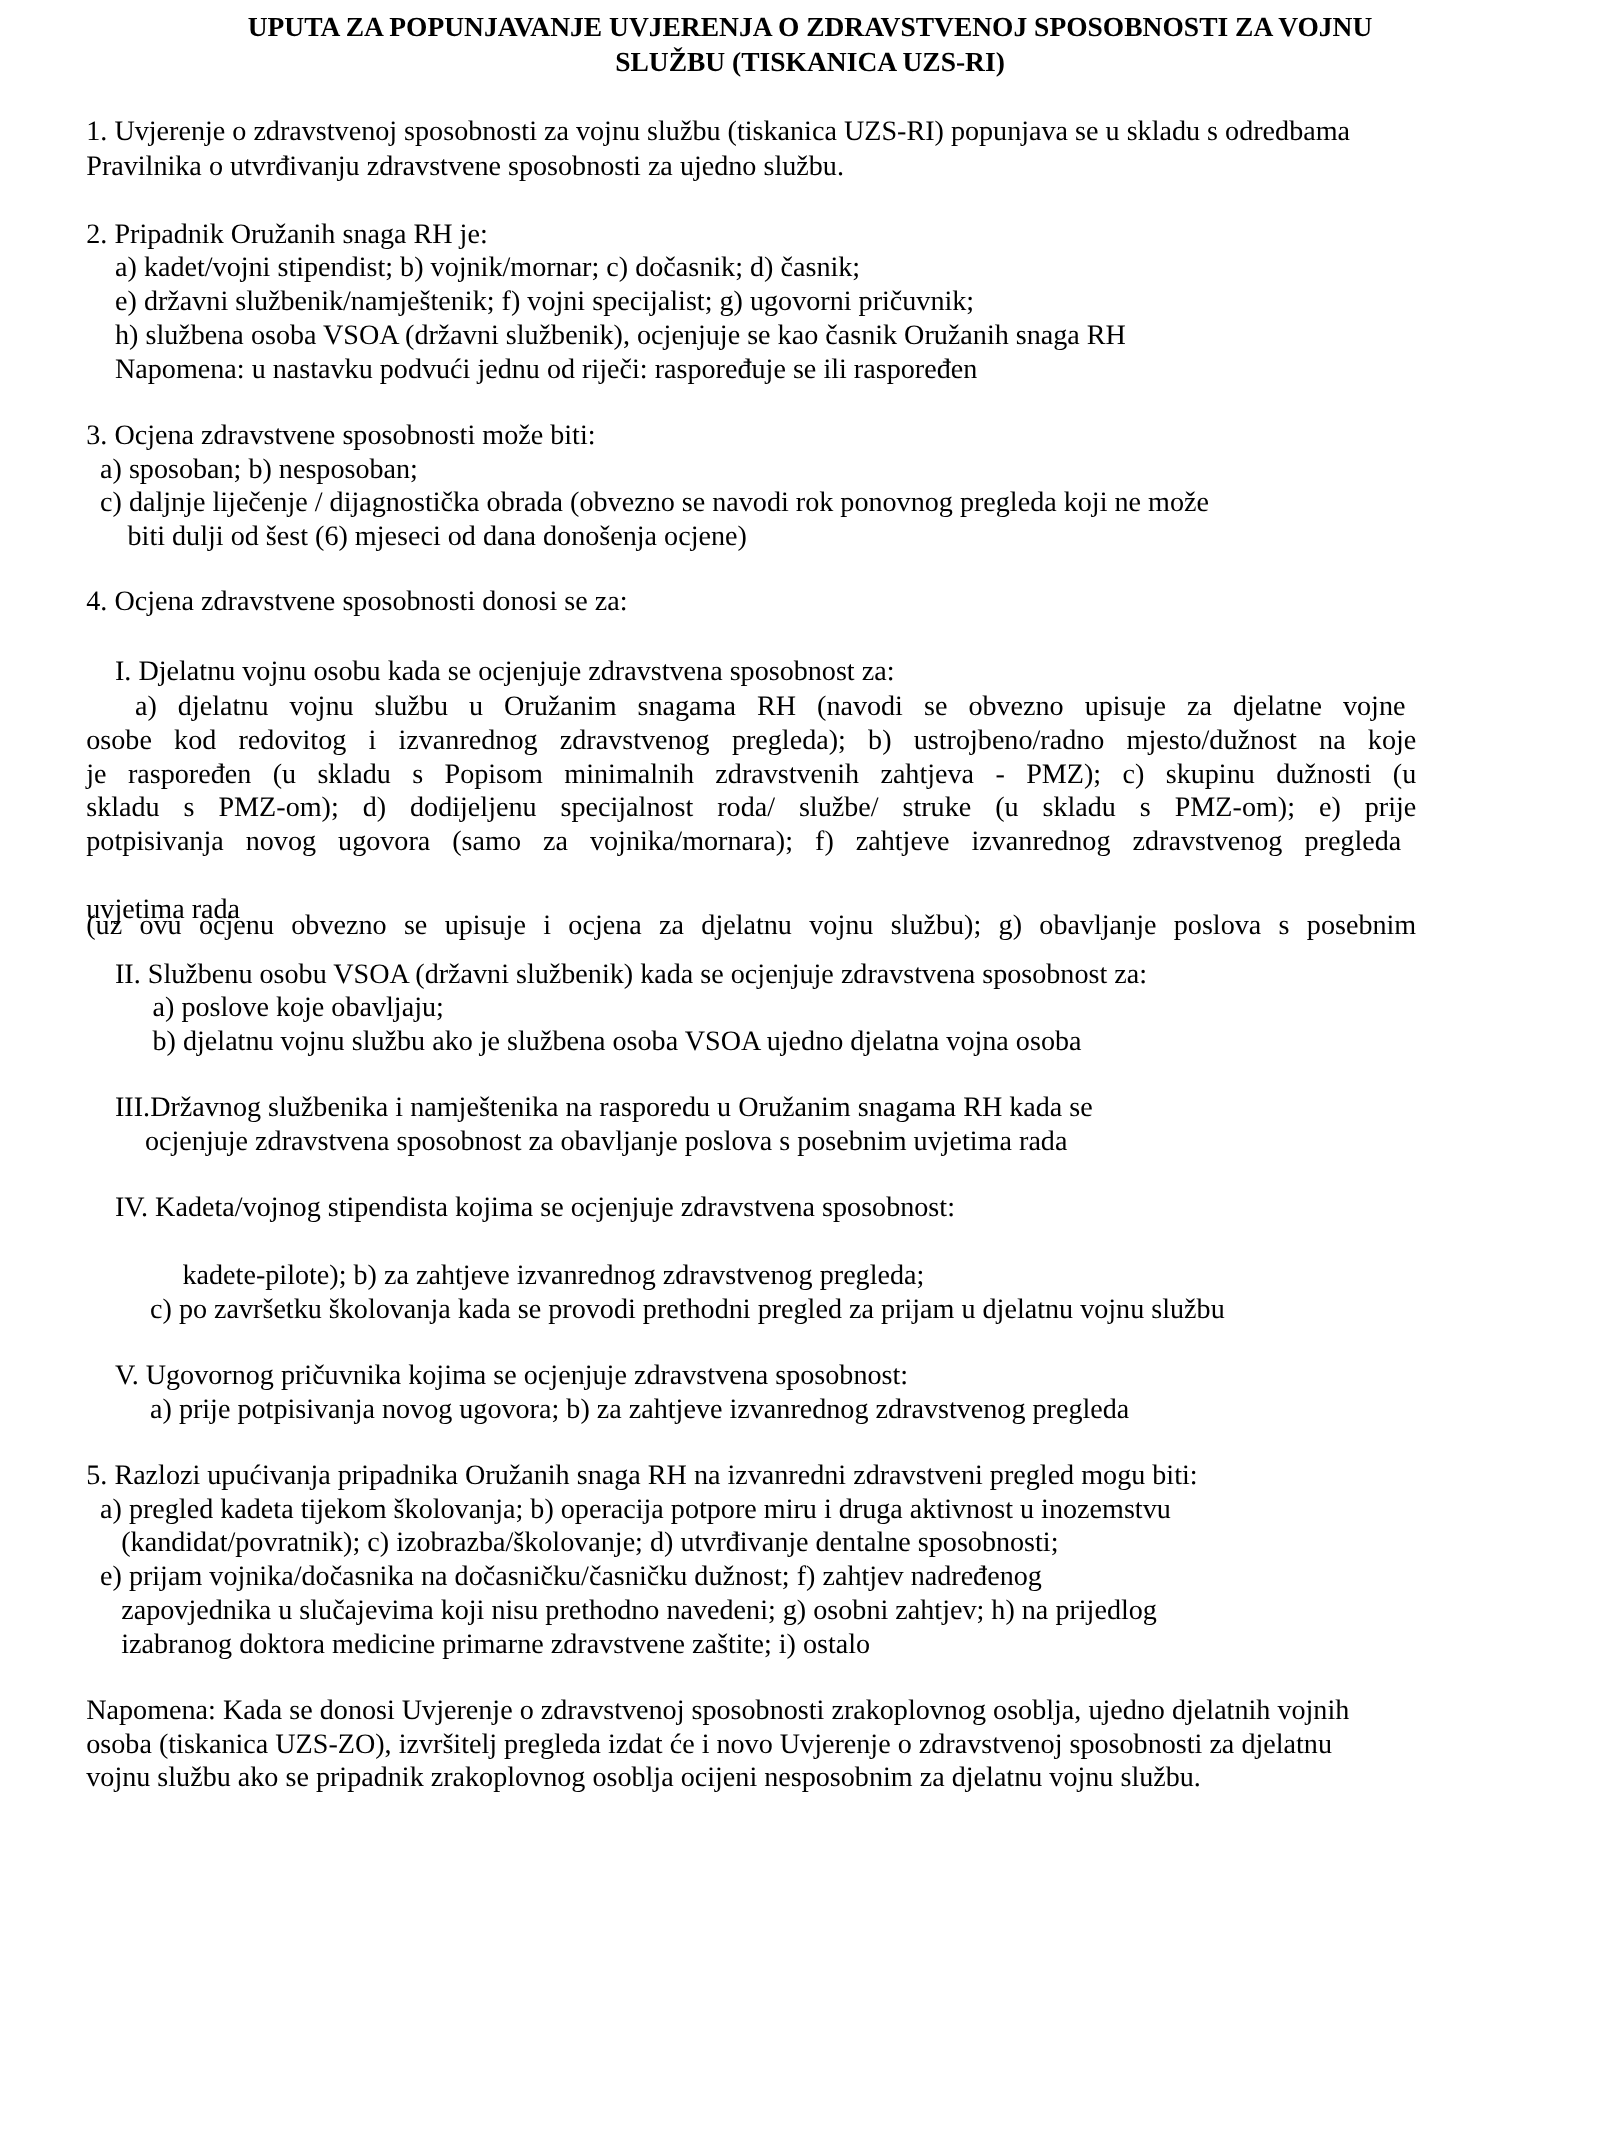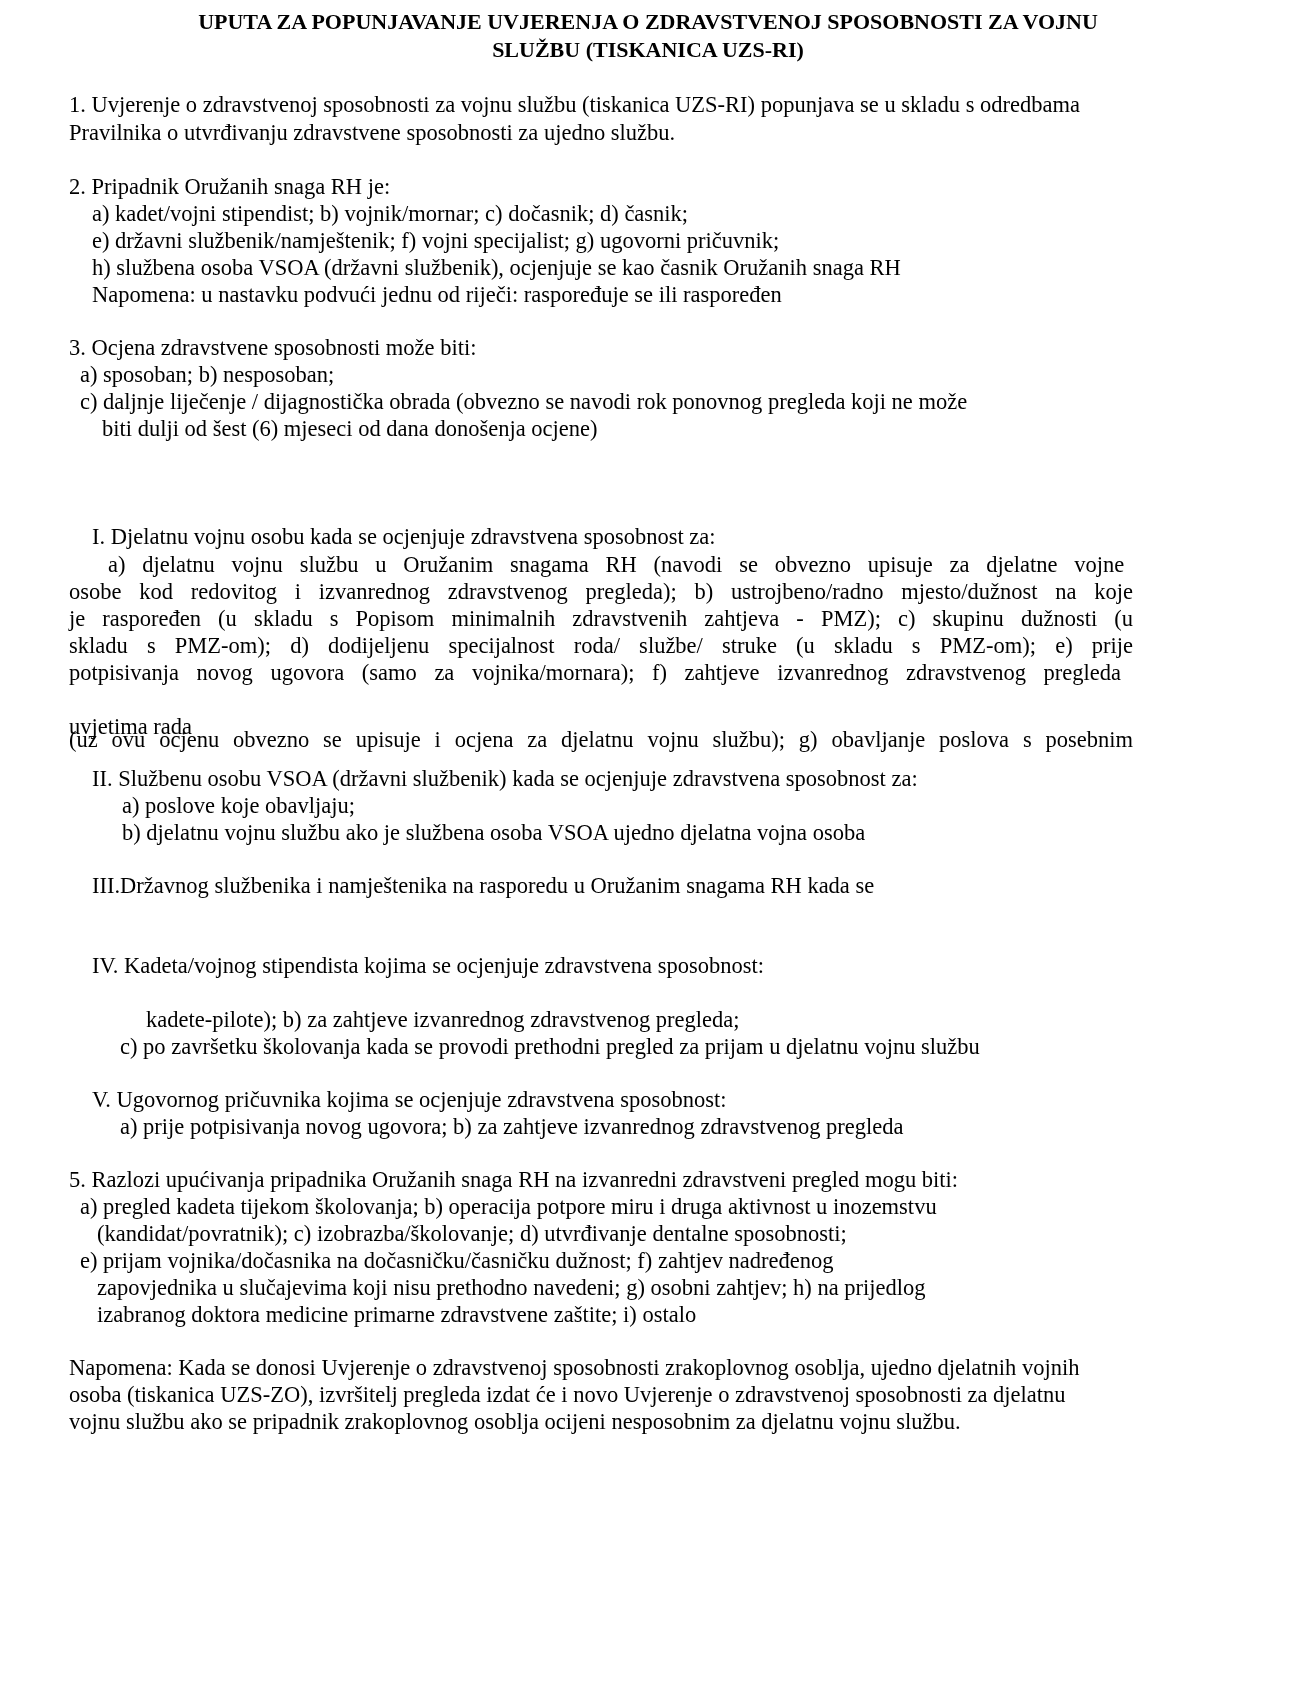--- a/index.html
+++ b/index.html
@@ -28,35 +28,37 @@
   <div class="ln" style="left:92px; top:199px;font-family:Liberation Serif, serif;">a) kadet/vojni stipendist; b) vojnik/mornar; c) dočasnik; d) časnik;</div>
   <div class="ln" style="left:92px; top:226px;">e) državni službenik/namještenik; f) vojni specijalist; g) ugovorni pričuvnik;</div>
   <div class="ln" style="left:92px; top:253px;">h) službena osoba VSOA (državni službenik), ocjenjuje se kao časnik Oružanih snaga RH</div>
   <div class="ln" style="left:92px; top:280px;">Napomena: u nastavku podvući jednu od riječi: raspoređuje se ili raspoređen</div>
 
   <div class="ln" style="left:69px; top:333px;">3. Ocjena zdravstvene sposobnosti može biti:</div>
   <div class="ln" style="left:80px; top:360px;">a) sposoban; b) nesposoban;</div>
   <div class="ln" style="left:80px; top:387px;">c) daljnje liječenje / dijagnostička obrada (obvezno se navodi rok ponovnog pregleda koji ne može</div>
   <div class="ln" style="left:102px; top:414px;text-align:center;">biti dulji od šest (6) mjeseci od dana donošenja ocjene)</div>
 
+  <div class="ln" style="left:69px; top:466px;">4. Ocjena zdravstvene sposobnosti donosi se za:</div>
 
   <div class="ln" style="left:92px; top:522px;">I. Djelatnu vojnu osobu kada se ocjenjuje zdravstvena sposobnost za:</div>
   <div class="just" style="left:108px; width:1025px; top:550px;"><span style="word-spacing: 11.1844px;">a)  djelatnu vojnu službu u Oružanim snagama RH (navodi se obvezno upisuje za djelatne vojne</span></div>
   <div class="just" style="left:69px; width:1064px; top:577px;"><span style="word-spacing: 12.1463px;">osobe kod redovitog i izvanrednog zdravstvenog pregleda); b) ustrojbeno/radno mjesto/dužnost na koje</span></div>
   <div class="just" style="left:69px; width:1064px; top:604px;"><span style="word-spacing: 11.4576px;">je raspoređen (u skladu s Popisom minimalnih zdravstvenih zahtjeva - PMZ); c) skupinu dužnosti (u</span></div>
   <div class="just" style="left:69px; width:1064px; top:631px;"><span style="word-spacing: 13.51px;">skladu s PMZ-om); d) dodijeljenu specijalnost roda/ službe/ struke (u skladu s PMZ-om); e) prije</span></div>
   <div class="just" style="left:69px; width:1064px; top:658px;"><span style="word-spacing: 11.9844px;">potpisivanja novog ugovora (samo za vojnika/mornara); f) zahtjeve izvanrednog  zdravstvenog pregleda</span></div>
   <div class="just" style="left:69px; width:1064px; top:685px;"><span style="word-spacing: 8.23242px; margin-top: 40px;">(uz ovu ocjenu obvezno se upisuje i ocjena za djelatnu vojnu službu); g) obavljanje poslova s posebnim</span></div>
   <div class="ln" style="left:69px; top:712px;">uvjetima rada</div>
 
   <div class="ln" style="left:92px; top:764px;">II. Službenu osobu VSOA (državni službenik) kada se ocjenjuje zdravstvena sposobnost za:</div>
   <div class="ln" style="left:122px; top:791px;">a) poslove koje obavljaju;</div>
   <div class="ln" style="left:122px; top:818px;">b) djelatnu vojnu službu ako je službena osoba VSOA ujedno djelatna vojna osoba</div>
 
   <div class="ln" style="left:92px; top:871px;">III.Državnog službenika i namještenika na rasporedu u Oružanim snagama RH kada se</div>
+  <div class="ln" style="left:116px; top:898px;">ocjenjuje zdravstvena sposobnost za obavljanje poslova s posebnim uvjetima rada</div>
 
   <div class="ln" style="left:92px; top:951px;">IV. Kadeta/vojnog stipendista kojima se ocjenjuje zdravstvena sposobnost:</div>
   <div class="ln" style="left:146px; top:1005px;">kadete-pilote); b) za zahtjeve izvanrednog zdravstvenog pregleda;</div>
   <div class="ln" style="left:120px; top:1032px;">c) po završetku školovanja kada se provodi prethodni pregled za prijam u djelatnu vojnu službu</div>
 
   <div class="ln" style="left:92px; top:1085px;">V. Ugovornog pričuvnika kojima se ocjenjuje zdravstvena sposobnost:</div>
   <div class="ln" style="left:120px; top:1112px;">a) prije potpisivanja novog ugovora; b) za zahtjeve izvanrednog zdravstvenog pregleda</div>
 
   <div class="ln" style="left:69px; top:1165px;">5. Razlozi upućivanja pripadnika Oružanih snaga RH na izvanredni zdravstveni pregled mogu biti:</div>
   <div class="ln" style="left:80px; top:1192px;">a) pregled kadeta tijekom školovanja; b) operacija potpore miru i druga aktivnost u inozemstvu</div>

